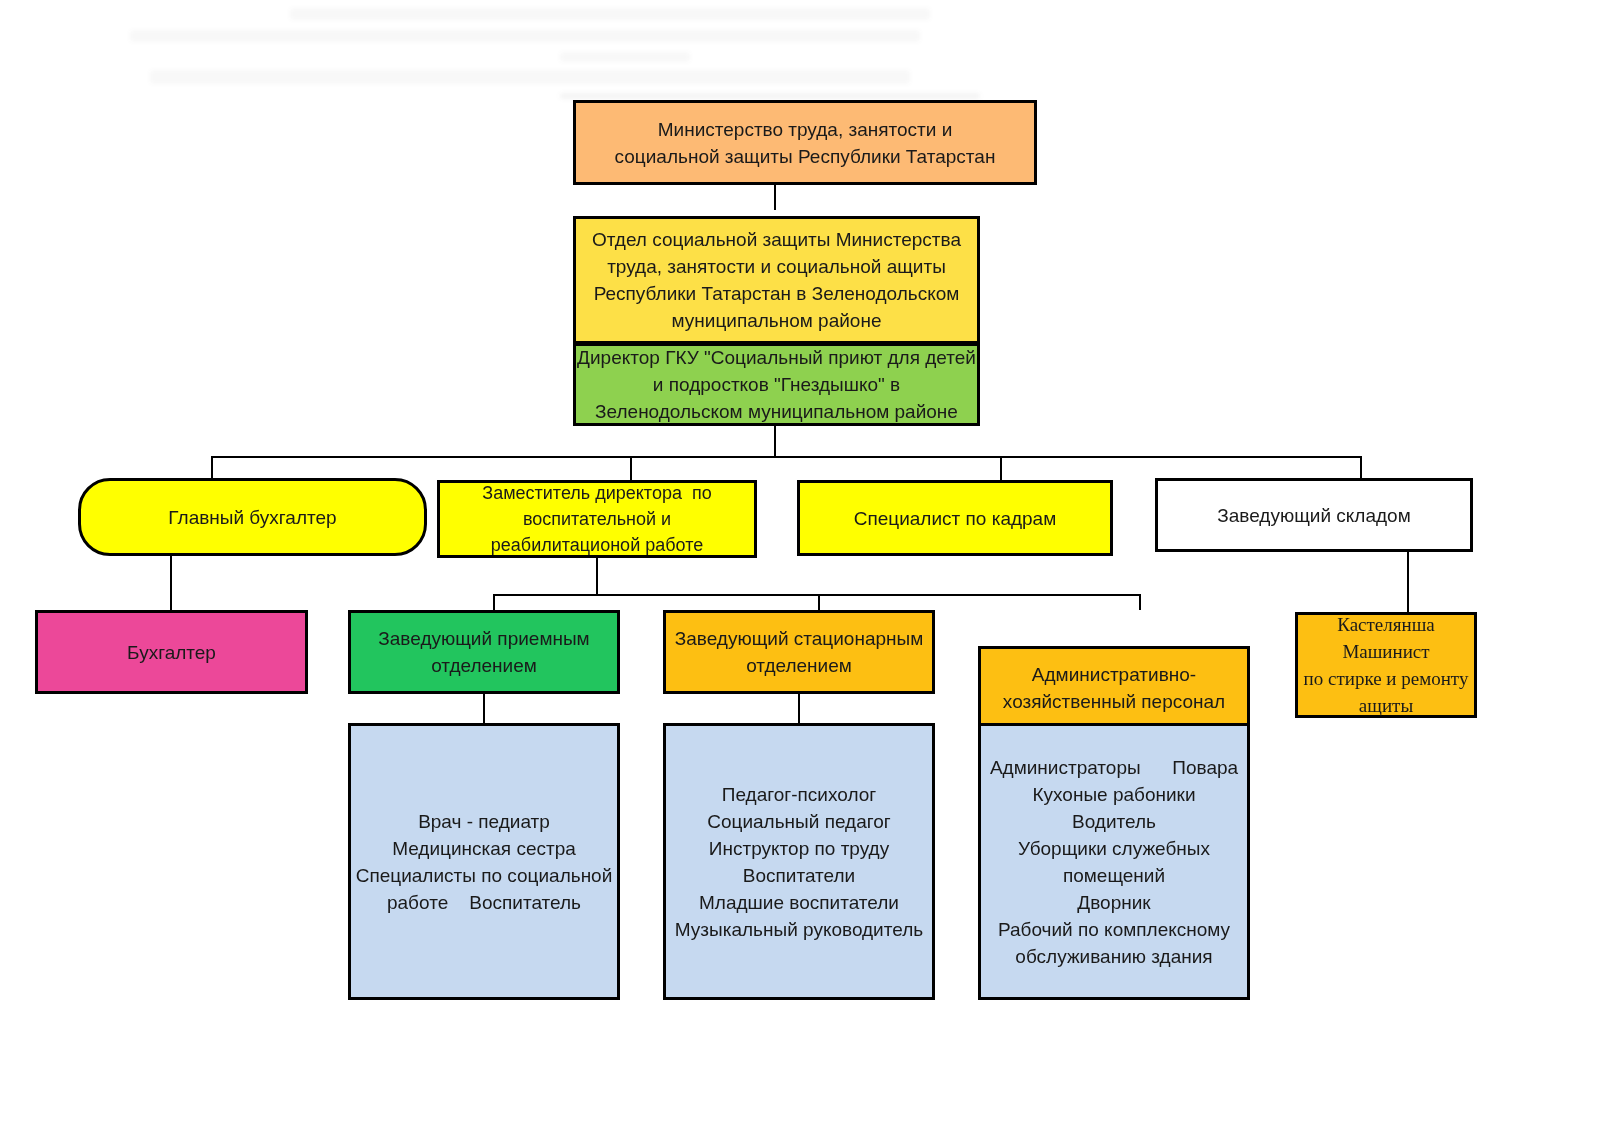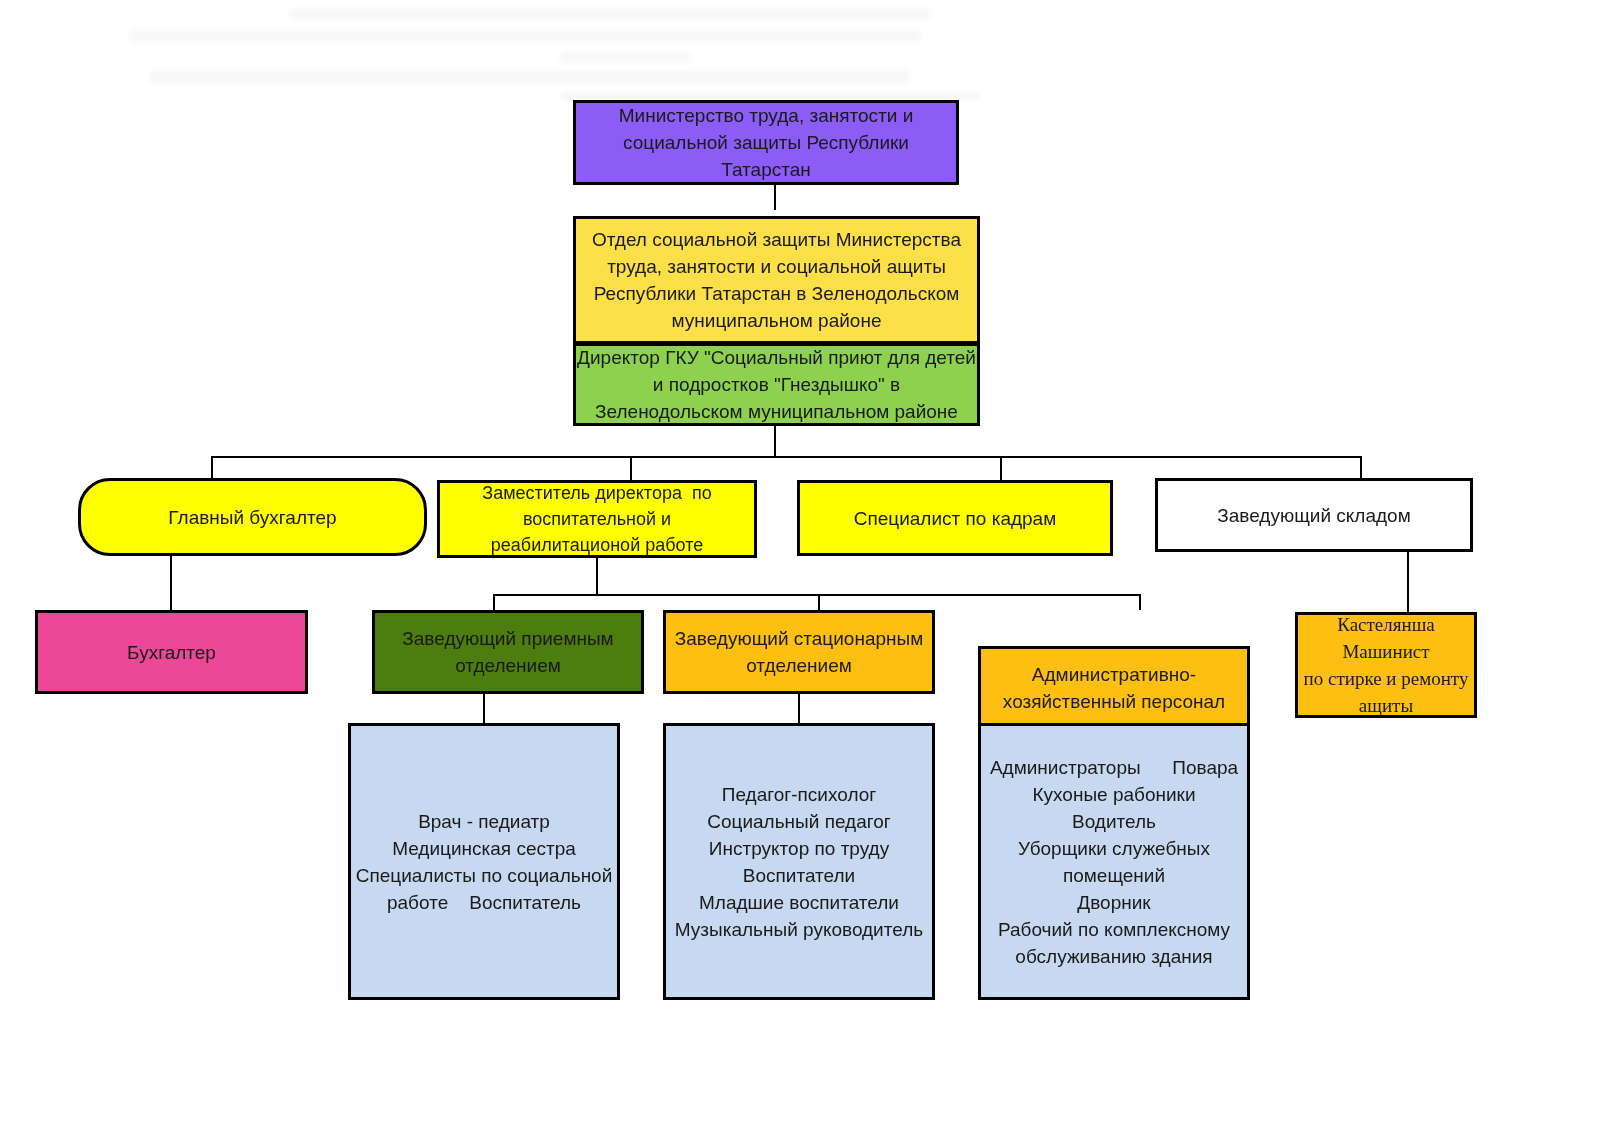--- a/index.html
+++ b/index.html
@@ -43,21 +43,21 @@
   <div class="conn" style="left:596px;top:558px;width:2px;height:36px;"></div>
   <div class="conn" style="left:493px;top:594px;width:648px;height:2px;"></div>
   <div class="conn" style="left:493px;top:594px;width:2px;height:16px;"></div>
   <div class="conn" style="left:818px;top:594px;width:2px;height:16px;"></div>
   <div class="conn" style="left:1139px;top:594px;width:2px;height:16px;"></div>
   <div class="conn" style="left:1407px;top:552px;width:2px;height:60px;"></div>
   <div class="conn" style="left:483px;top:694px;width:2px;height:29px;"></div>
   <div class="conn" style="left:798px;top:694px;width:2px;height:29px;"></div>
   <div class="conn" style="left:1113px;top:694px;width:2px;height:29px;"></div>
 
-  <div class="node" style="left: 573px; top: 100px; width: 386px; height: 85px; background: #8b5cf6;">
+  <div class="node" style="left: 573px; top: 100px; width: 464px; height: 85px; background: #fdba74;">
       <div class="tline">Министерство труда, занятости и</div>
       <div class="tline">социальной защиты Республики Татарстан</div>
     </div>
 
   <div class="node" style="left: 573px; top: 216px; width: 407px; height: 128px; background: #fde047;">
       <div class="tline">Отдел социальной защиты Министерства</div>
       <div class="tline">труда, занятости и социальной ащиты</div>
       <div class="tline">Республики Татарстан в Зеленодольском</div>
       <div class="tline">муниципальном районе</div>
     </div>
@@ -75,21 +75,21 @@
       <div class="tline">воспитательной и</div>
       <div class="tline">реабилитационой работе</div>
     </div>
 
   <div class="node single" style="left: 797px; top: 480px; width: 316px; height: 76px; background: rgb(255, 255, 0); text-align: right;">Специалист по кадрам</div>
 
   <div class="node single" style="left: 1155px; top: 478px; width: 318px; height: 74px; background: rgb(255, 255, 255);">Заведующий складом</div>
 
   <div class="node single" style="left: 35px; top: 610px; width: 273px; height: 84px; background: #ec4899;">Бухгалтер</div>
 
-  <div class="node" style="left: 348px; top: 610px; width: 272px; height: 84px; background: #4d7c0f; margin-left: 24px;">
+  <div class="node" style="left: 348px; top: 610px; width: 272px; height: 84px; background: #22c55e;">
       <div class="tline">Заведующий приемным</div>
       <div class="tline">отделением</div>
     </div>
 
   <div class="node" style="left: 663px; top: 610px; width: 272px; height: 84px; background: rgb(253, 191, 18);">
       <div class="tline">Заведующий стационарным</div>
       <div class="tline">отделением</div>
     </div>
 
   <div class="node" style="left: 978px; top: 610px; width: 272px; height: 84px; background: rgb(253, 191, 18); margin-top: 36px;">

